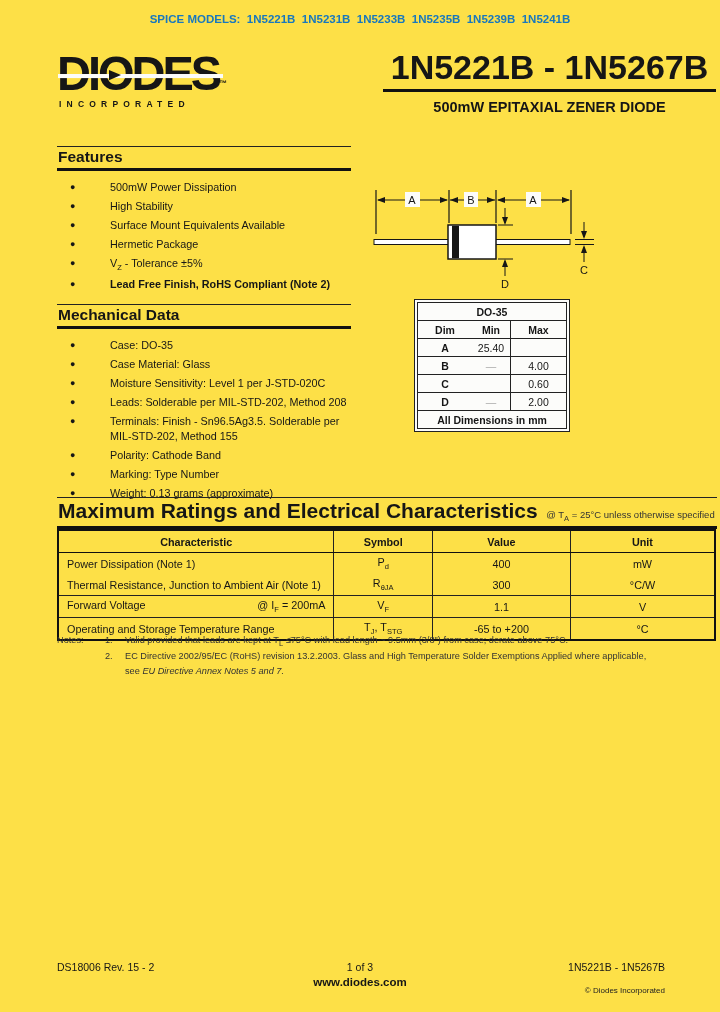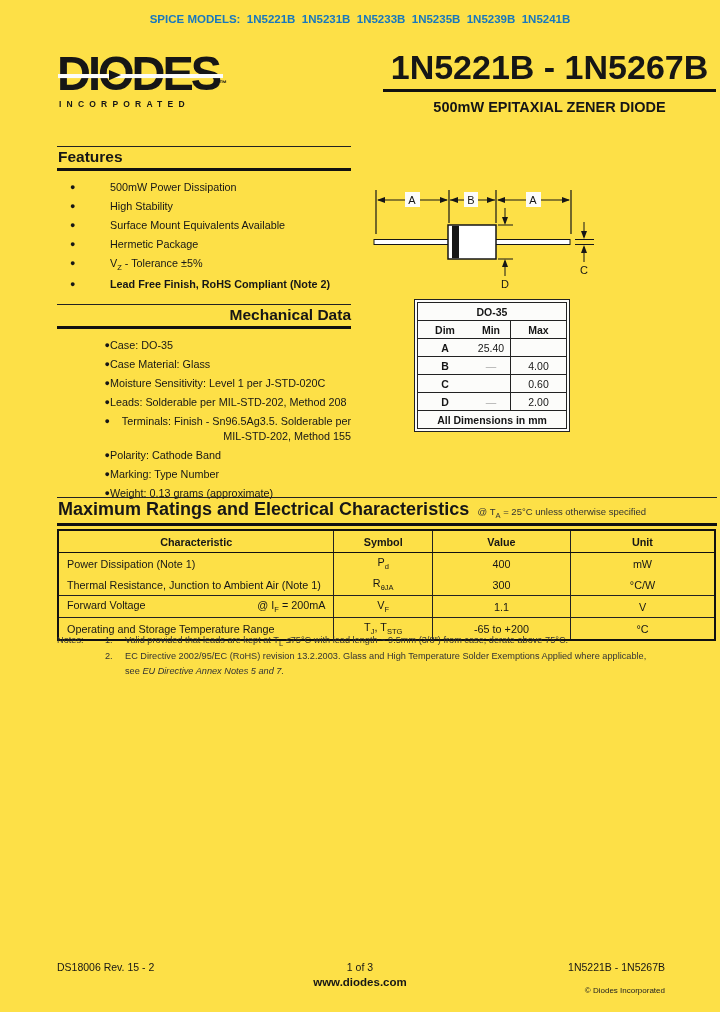--- a/index.html
+++ b/index.html
@@ -32,21 +32,21 @@
   .titleblock { position:absolute; left:383px; top:50px; width:333px; }
   .part-range { font-size:34px; font-weight:bold; text-align:center; line-height:1; white-space:nowrap; }
   .title-rule { border:none; border-top:3.5px solid #111; margin:5px 0 0 0; }
   .subtitle { text-align:center; font-weight:bold; font-size:14.5px; margin-top:7px; }
   
   .sec-head {
     border-top:1.5px solid #222; border-bottom:3px solid #111;
     font-size:15.5px; font-weight:bold; padding:1px 0 2px 1px;
   }
   .features { position:absolute; left:57px; top:146px; width:294px; }
-  .mech     { position:absolute; left:57px; top:304px; width:294px;text-align:right; }
+  .mech     { position:absolute; left:57px; top:304px; width:294px; }
   .blist { margin-top:9px; }
   .bitem { display:flex; font-size:10.8px; line-height:1.44; margin-bottom:3.4px; }
   .bullet { flex:0 0 40px; padding-left:13px; font-size:9px; line-height:1.7; }
   .bitem.bold { font-weight:bold; }
   sub.sm { font-size:7.5px; }
   
   .diagram { position:absolute; left:372px; top:180px; width:235px; height:112px; }
   
   .do35-wrap {
     position:absolute; left:414px; top:299px; width:150px;
@@ -57,21 +57,21 @@
   table.do35 tr:last-child td { border-bottom:none; }
   table.do35 td.maxcol { border-left:1px solid #222; width:51px; }
   table.do35 td.dimcol { width:50px; font-weight:bold; }
   table.do35 .bold { font-weight:bold; }
   table.do35 .dash { color:#AAA; }
   
   .ratings-head {
     position:absolute; left:57px; top:497px; width:659px;
     border-top:1.5px solid #222; border-bottom:3px solid #111; padding:1px 0 3px 1px;
   }
-  .ratings-head .t { font-size:18px; font-weight:bold; }
+  .ratings-head .t { font-size:21px; font-weight:bold; }
   .ratings-head .c { font-size:9.5px; color:#333; margin-left:4px; }
   table.ratings {
     position:absolute; left:57px; top:529px; width:659px;
     border-collapse:collapse; border:2px solid #111; font-size:10.8px;
   }
   table.ratings th, table.ratings td { padding:2px 8px; height:17px; }
   table.ratings th { font-weight:bold; text-align:center; border-bottom:1.5px solid #111; }
   table.ratings td { border-bottom:1px solid #222; }
   table.ratings tr.nosep td { border-bottom:none; }
   table.ratings tr:last-child td { border-bottom:none; }

